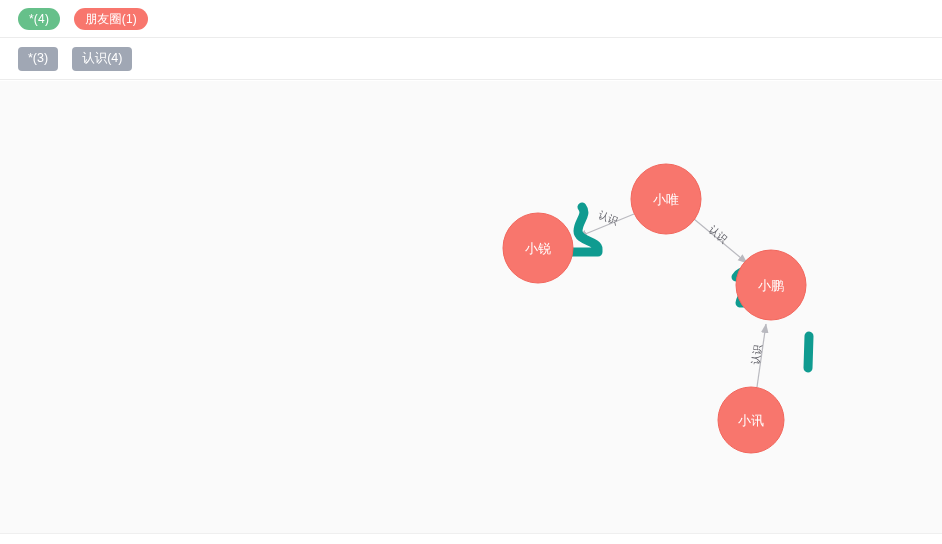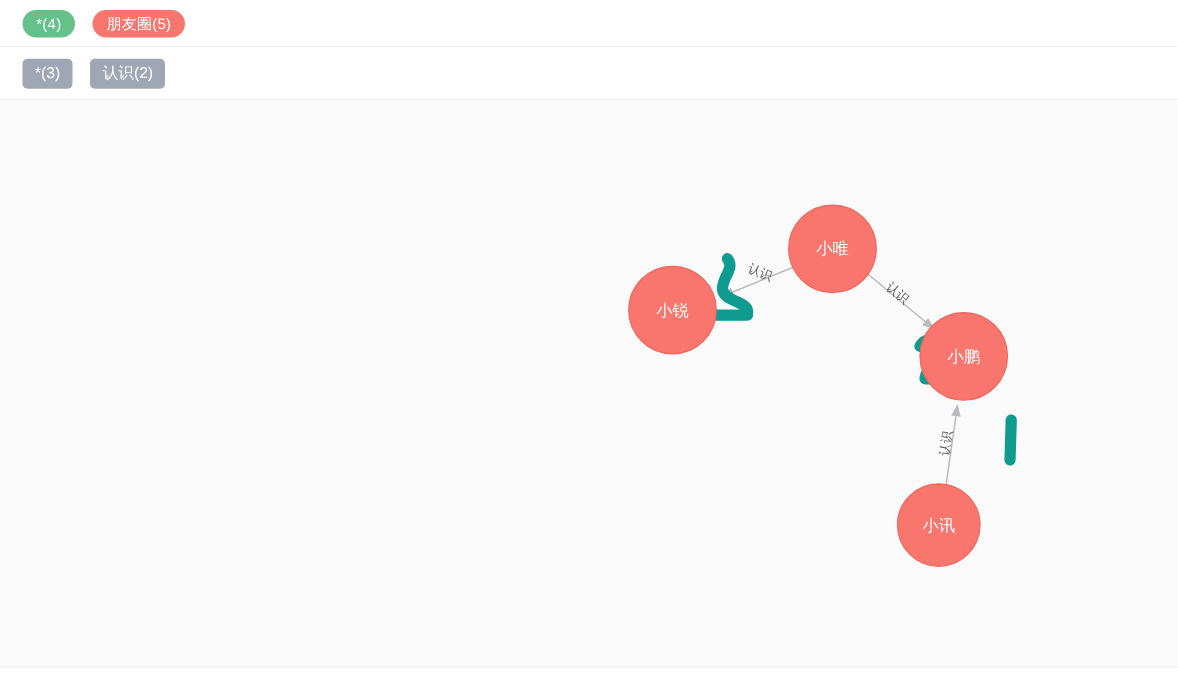--- a/index.html
+++ b/index.html
@@ -126,26 +126,26 @@
     fill: none;
   }
 </style>
 </head>
 <body>
 
 <div id="app">
 
   <div class="toolbar toolbar-labels">
     <span class="pill pill-green">*(4)</span>
-    <span class="pill pill-red">朋友圈(5)</span>
+    <span class="pill pill-red">朋友圈(1)</span>
   </div>
 
   <div class="toolbar toolbar-rels">
     <span class="chip">*(3)</span>
-    <span class="chip">认识(2)</span>
+    <span class="chip">认识(4)</span>
   </div>
 
   <div class="canvas">
     <svg viewBox="0 0 942 452" xmlns="http://www.w3.org/2000/svg">
       <defs>
         <marker id="arrow" markerWidth="9" markerHeight="9" refX="7.5" refY="3.2" orient="auto" markerUnits="strokeWidth">
           <path d="M0,0 L8,3.2 L0,6.4 z" fill="#b9b9bf"></path>
         </marker>
       </defs>
 

